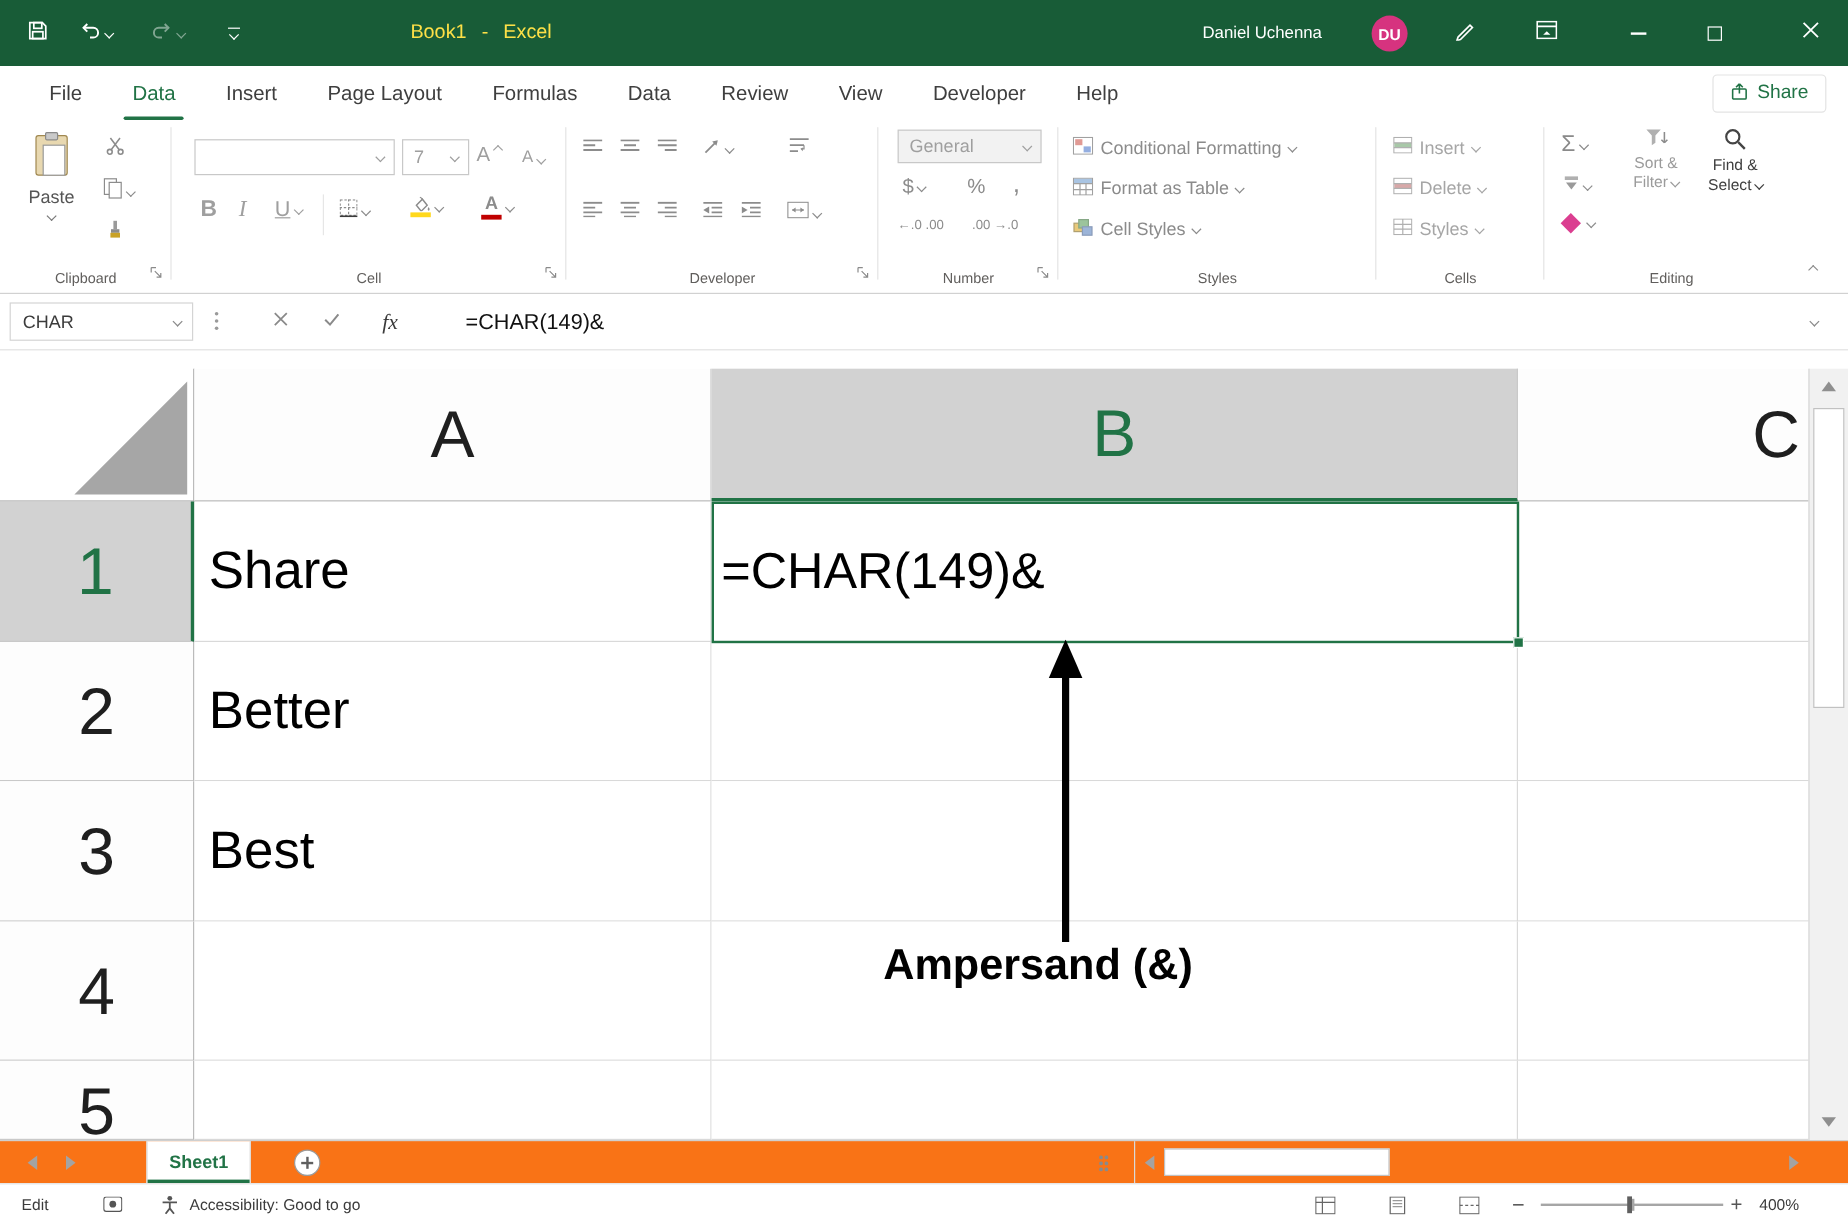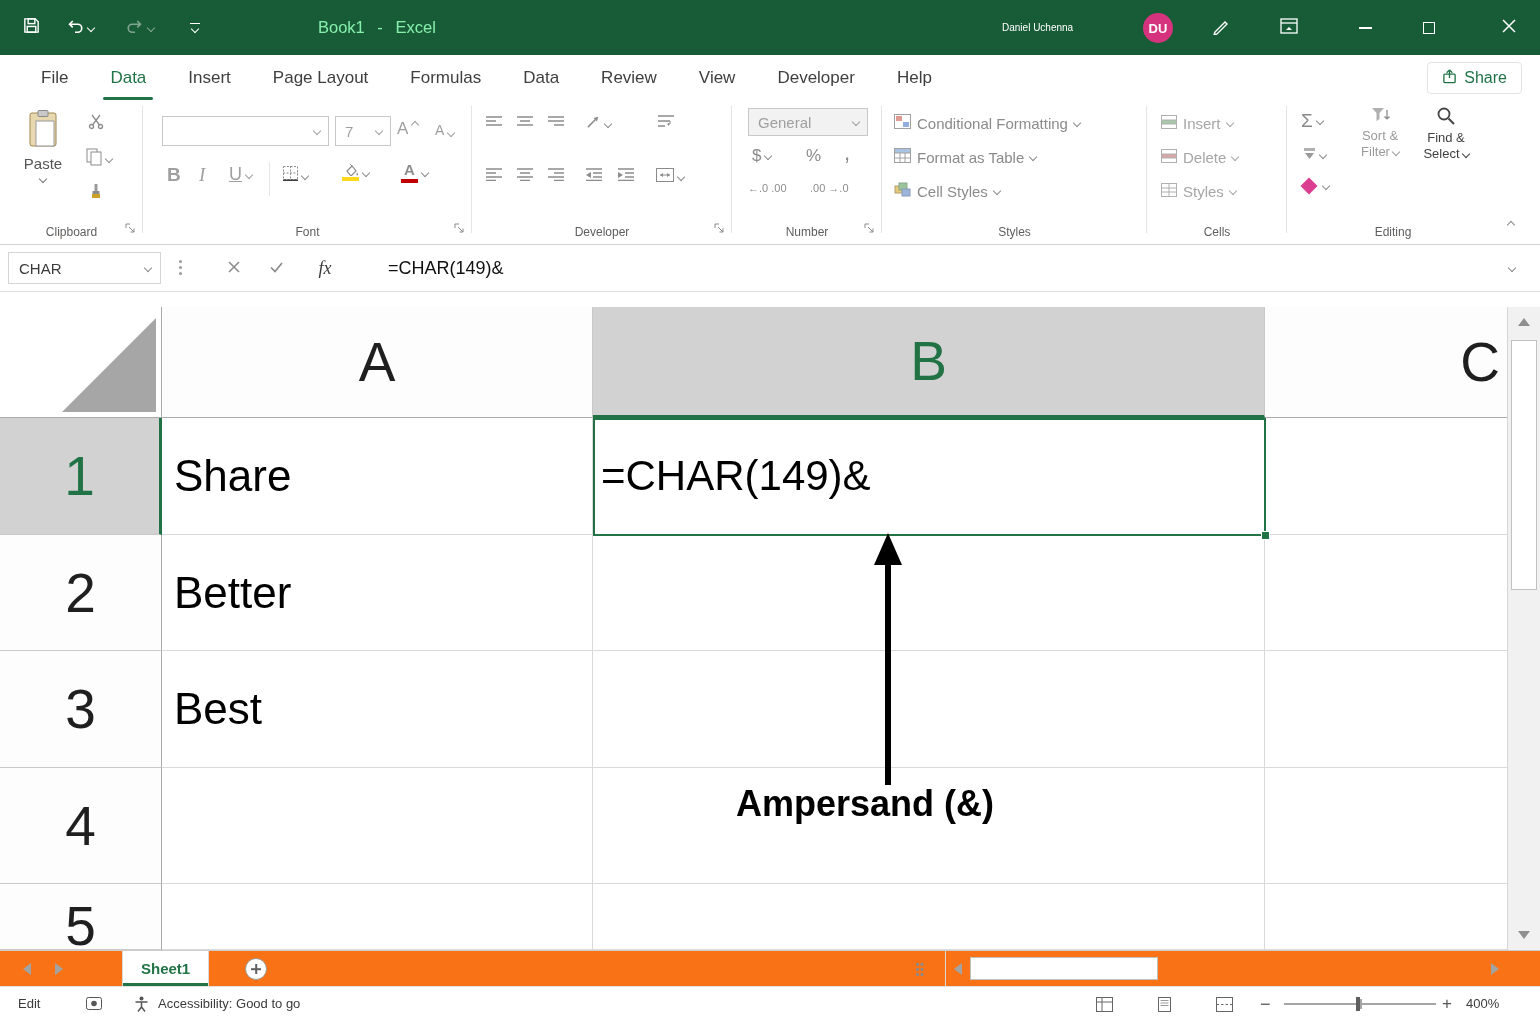--- a/index.html
+++ b/index.html
@@ -6,27 +6,27 @@
   html,body{width:1540px;height:1020px;overflow:hidden;background:#fff;
     font-family:"Liberation Sans",sans-serif;}
   .app{position:relative;width:1540px;height:1020px;background:#fff;overflow:hidden}
   button{background:none;border:none;font:inherit;color:inherit;cursor:pointer}
 
   
   .titlebar{position:absolute;left:0;top:0;width:100%;height:55px;
     background:var(--title-green,#185C37);color:#fff}
   .tb-btn{position:absolute;top:0;height:55px;display:flex;align-items:center;gap:4px;color:#fff}
   .tb-btn.dim{opacity:.45}
-  .wb-title{position:absolute;left:318px;top:0;line-height:55px;font-size:16.5px;word-spacing:8px;color:#86efac}
+  .wb-title{position:absolute;left:342px;top:0;line-height:55px;font-size:16.5px;word-spacing:8px;color:#fde047}
   .searchbox{position:absolute;left:556px;top:10px;width:410px;height:36px;
     background:var(--search-green,#5F8E76);border:1px solid #7fa390;border-radius:2px;
     display:flex;align-items:center;padding-left:34px;gap:14px}
   .searchbox input{background:transparent;border:none;outline:none;color:#fff;font-size:16px;width:300px}
   .searchbox input::placeholder{color:#eaf1ec;opacity:.95}
-  .user-name{position:absolute;left:1002px;top:0;line-height:55px;font-size:10px}
+  .user-name{position:absolute;left:1002px;top:0;line-height:55px;font-size:14px}
   .avatar{position:absolute;left:1143px;top:13px;width:30px;height:30px;border-radius:50%;
     background:var(--avatar-pink,#D6337F);color:#fff;font-size:13px;font-weight:700;
     display:flex;align-items:center;justify-content:center}
   .win-btn{position:absolute;top:0;width:50px;height:55px;display:flex;align-items:center;justify-content:center;color:#fff}
   .min-line{width:13px;height:2px;background:#fff}
   .max-box{width:12px;height:12px;border:1.5px solid #fff}
 
   .chev{display:inline-block;width:6px;height:6px;border-right:1.5px solid currentColor;
     border-bottom:1.5px solid currentColor;transform:rotate(45deg)}
   .chev.up{transform:rotate(225deg)}
@@ -349,21 +349,21 @@
         </span>
           <span class="chev"></span>
       </button>
       <button class="mini" style="left:258px;top:62px">
         <span class="letter-icon" style="color:#8c8c8c;font-size:15px;font-weight:700">
           <span>A</span>
           <span class="strip" style="background:var(--font-red,#C00000)"></span>
         </span>
           <span class="chev"></span>
       </button>
-      <div class="glabel">Font</div>
+      <div class="glabel">Cell</div>
       <span class="launcher">
         <svg width="11" height="11" viewBox="0 0 11 11" fill="none" stroke="#8a8a8a">
             <path d="M1 1v4M1 1h4M4 4l5 5M9 5.5V9H5.5"></path>
           </svg>
       </span>
       <div class="sep"></div>
     </div>
 
     <div class="rgroup" style="left:472px;width:260px">
       <button class="mini" style="left:14px;top:16px">

